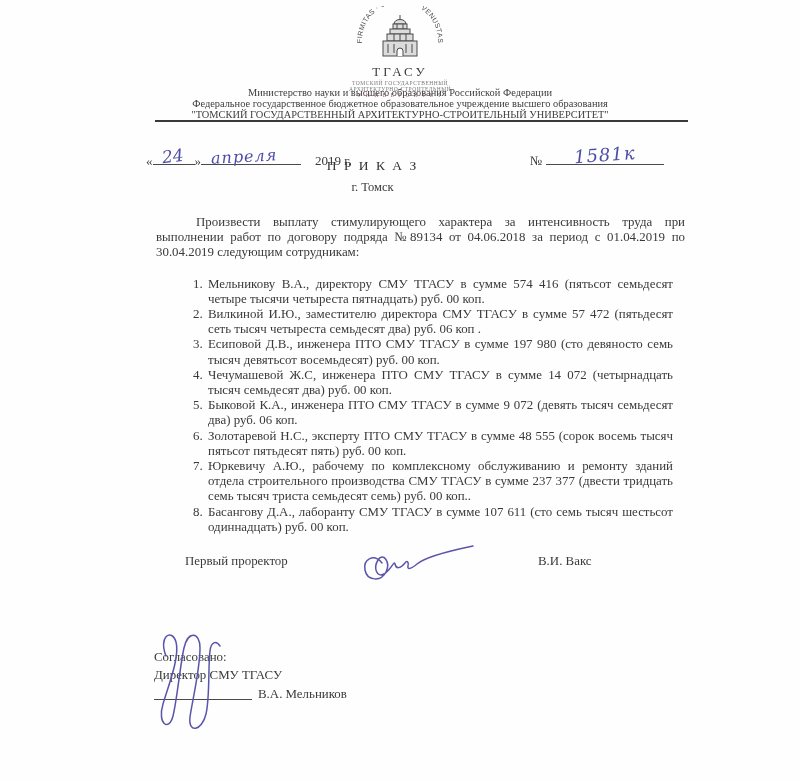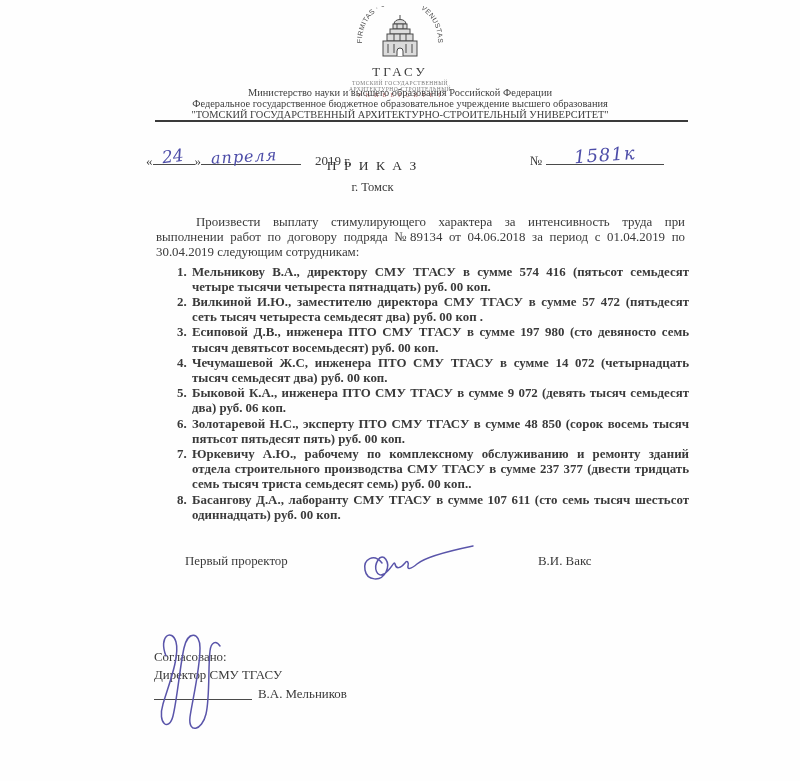--- a/index.html
+++ b/index.html
@@ -42,21 +42,21 @@
   .title-block { position:absolute; left:300px; top:15px; width:145px; text-align:center; }
   .order-title { font-size:13.5px; letter-spacing:2px; color:#333; }
   .order-city { margin-top:6px; font-size:12.5px; }
   .num-block { position:absolute; left:530px; top:8px; white-space:nowrap; }
 
   
   .body-block { position:absolute; top:211px; left:152px; width:537px;
                 font-size:12.9px; line-height:15.2px; text-align:justify; }
   .body-block p { margin:4px; }
   .intro { text-indent:40px; }
-  ol.order-list { margin:0; padding:0 0 0 38px;font-weight:bold; }
+  ol.order-list { margin:16px; padding:0 0 0 38px; }
   ol.order-list li { margin:0; padding-left:2px; }
   .funding { margin-left:24px !important; text-align:left; }
 
   
   .sig-label { position:absolute; font-size:12.9px; }
   .sig-first-title { left:185px; top:554px; }
   .sig-first-name  { left:538px; top:554px;font-family:Liberation Serif, serif; }
   .sig1 { position:absolute; left:352px; top:533px; }
   .agreed-label { left:154px; top:650px; }
   .agreed-title { left:154px; top:668px; }
@@ -121,25 +121,25 @@
     <div class="num-block">
       <span>№</span>
       <span class="uline u-num"><span class="hw hw-num">1581к</span></span>
     </div>
   </div>
 
   <div class="body-block">
     <p class="intro">Произвести выплату стимулирующего характера за интенсивность труда при выполнении работ по договору подряда №89134 от 04.06.2018 за период с 01.04.2019 по 30.04.2019 следующим сотрудникам:</p>
     <ol class="order-list">
       <li>Мельникову В.А., директору СМУ ТГАСУ в сумме 574 416 (пятьсот семьдесят четыре тысячи четыреста пятнадцать) руб. 00 коп.</li>
-      <li>Вилкиной И.Ю., заместителю директора СМУ ТГАСУ в сумме 57 472 (пятьдесят сеть тысяч четыреста семьдесят два) руб. 00 коп .</li>
+      <li>Вилкиной И.Ю., заместителю директора СМУ ТГАСУ в сумме 57 472 (пятьдесят сеть тысяч четыреста семьдесят два) руб. 06 коп .</li>
       <li>Есиповой Д.В., инженера ПТО СМУ ТГАСУ в сумме 197 980 (сто девяносто семь тысяч девятьсот восемьдесят) руб. 00 коп.</li>
       <li>Чечумашевой Ж.С, инженера ПТО СМУ ТГАСУ в сумме 14 072 (четырнадцать тысяч семьдесят два) руб. 00 коп.</li>
       <li>Быковой К.А., инженера ПТО СМУ ТГАСУ в сумме 9 072 (девять тысяч семьдесят два) руб. 06 коп.</li>
-      <li>Золотаревой Н.С., эксперту ПТО СМУ ТГАСУ в сумме 48 850 (сорок восемь тысяч пятьсот пятьдесят пять) руб. 00 коп.</li>
+      <li>Золотаревой Н.С., эксперту ПТО СМУ ТГАСУ в сумме 48 555 (сорок восемь тысяч пятьсот пятьдесят пять) руб. 00 коп.</li>
       <li>Юркевичу А.Ю., рабочему по комплексному обслуживанию и ремонту зданий отдела строительного производства СМУ ТГАСУ в сумме 237 377 (двести тридцать семь тысяч триста семьдесят семь) руб. 00 коп..</li>
       <li>Басангову Д.А., лаборанту СМУ ТГАСУ в сумме 107 611 (сто семь тысяч шестьсот одиннадцать) руб. 00 коп.</li>
     </ol>
   </div>
 
   <div class="sig-label sig-first-title">Первый проректор</div>
   <svg class="sig1" width="125" height="55" viewBox="0 0 125 55">
     <path d="M30,30 C22,20 11,26 13,37 C15,48 29,49 34,39 C39,29 31,19 26,27 C21,35 25,45 32,41 C39,37 42,27 43,31 C44,36 48,36 53,30 C55,27 57,29 56,33 C55,37 59,36 65,31 C72,25 92,19 121,13" fill="none" stroke="#5a55aa" stroke-width="1.5" stroke-linecap="round"></path>
   </svg>
   <div class="sig-label sig-first-name">В.И. Вакс</div>

